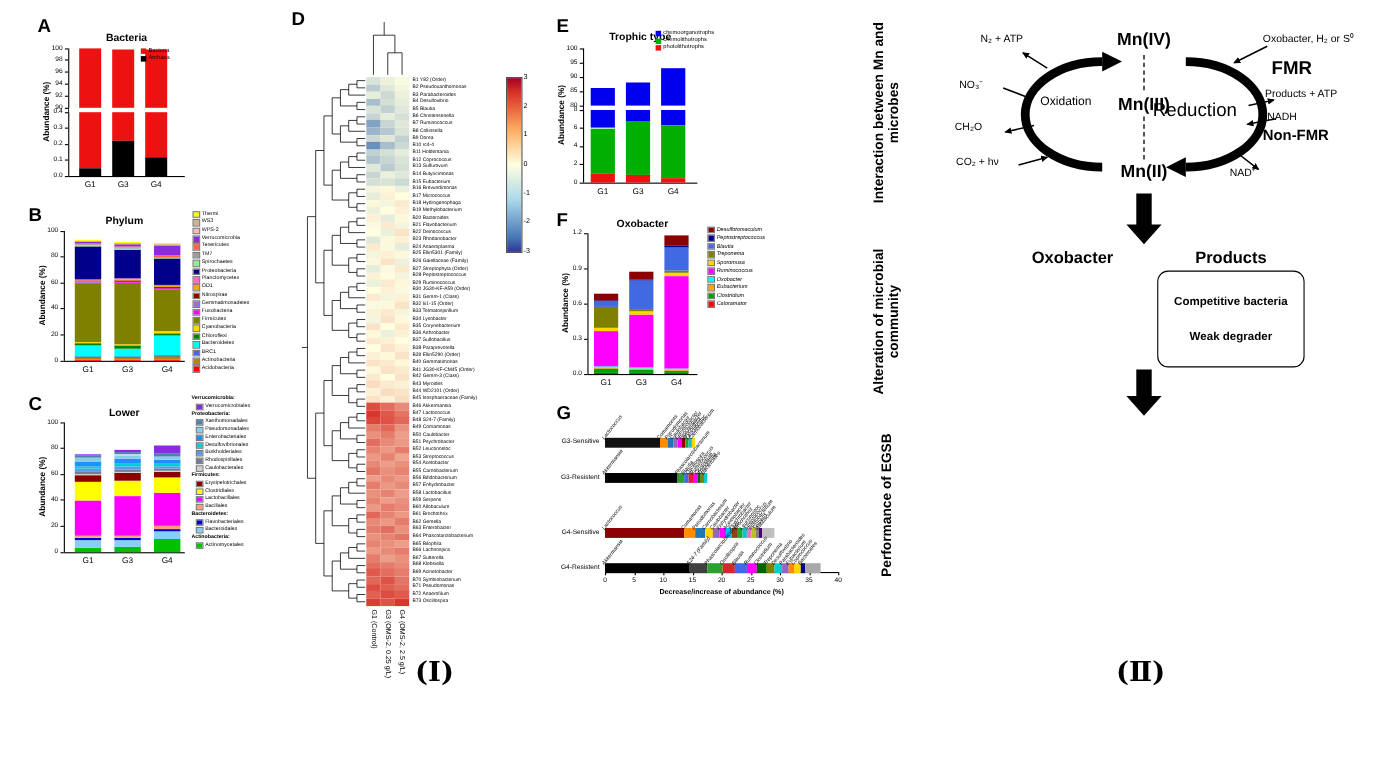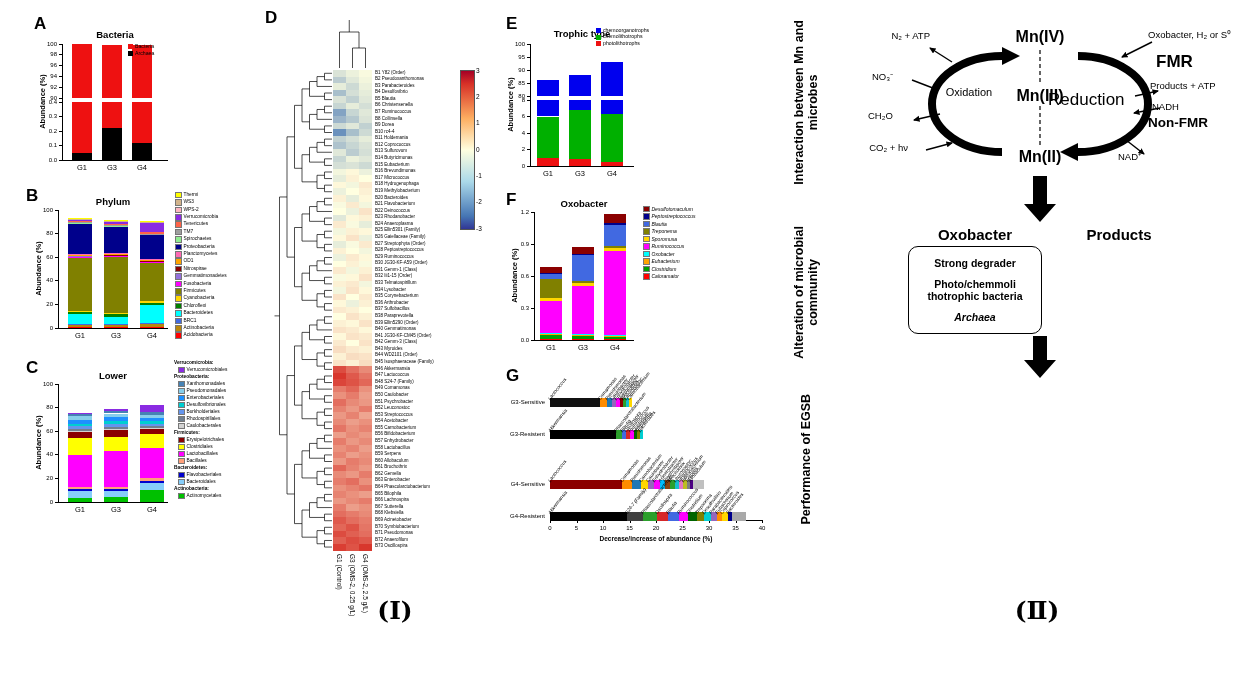--- a/index.html
+++ b/index.html
@@ -1115,24 +1115,23 @@
     <div class="dg smalltx" style="left:1148px;top:28px;width:100px;">Oxobacter, H₂ or S⁰</div>
     <div class="dg" style="left:1156px;top:52px;font-weight:bold;font-size:17px;">FMR</div>
     <div class="dg smalltx" style="left:1150px;top:80px;width:98px;">Products + ATP</div>
     <div class="dg smalltx" style="left:1152px;top:101px;">NADH</div>
     <div class="dg" style="left:1148px;top:115px;font-weight:bold;font-size:13.5px;">Non-FMR</div>
     <div class="dg smalltx" style="left:1118px;top:150px;">NAD⁺</div>
 
     <div class="dg" style="left:908px;top:226px;width:134px;text-align:center;font-weight:bold;font-size:15px;">Oxobacter</div>
     <div class="dg" style="left:1052px;top:226px;width:134px;text-align:center;font-weight:bold;font-size:15px;">Products</div>
 
-    <div class="roundbox" style="left:908px;top:246px;width:134px;height:88px;">
-      <div class="boxitem">Strong degrader</div>
-      <div class="boxitem">Photo/chemmoli thotrophic bacteria</div>
-      <div class="boxitem italic">Archaea</div>
+    <div class="roundbox" style="left:1052px;top:246px;width:134px;height:88px;">
+      <div class="boxitem">Competitive bacteria</div>
+      <div class="boxitem">Weak degrader</div>
     </div>
 
   </div>
 
   <div class="secLabel" style="left:350px;top:596px;">(Ⅰ)</div>
   <div class="secLabel" style="left:992px;top:596px;">(Ⅱ)</div>
 
 </div>
 
 </body></html>

